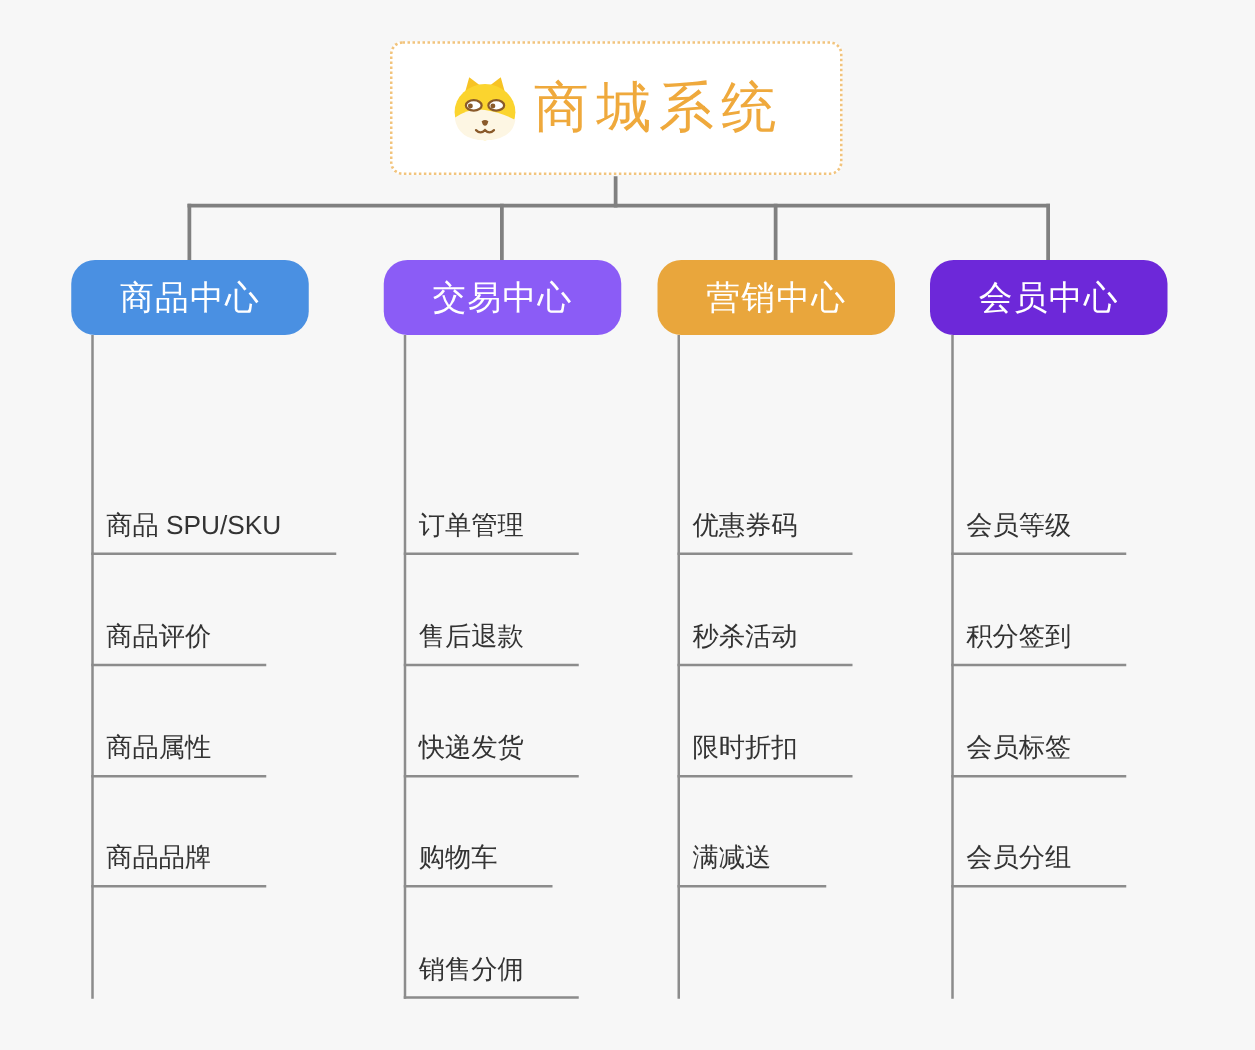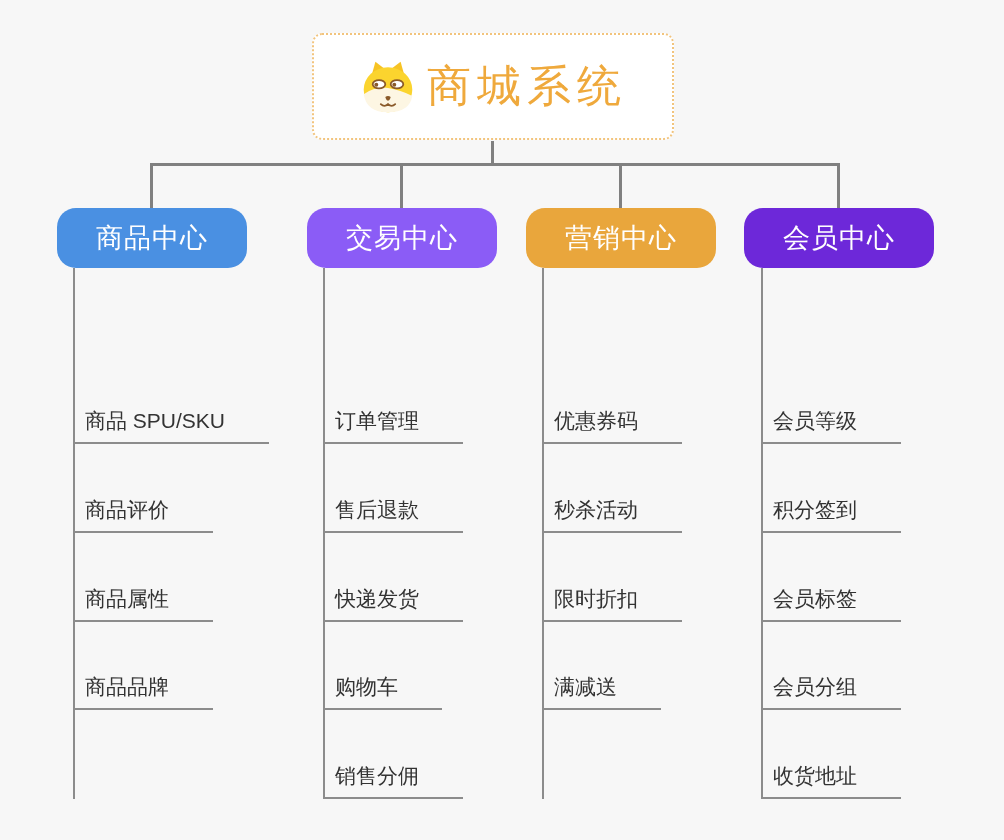--- a/index.html
+++ b/index.html
@@ -143,16 +143,15 @@
     <div class="leaf">限时折扣</div>
     <div class="leaf">满减送</div>
   </div>
 
   <div class="col" id="col-3">
     <div class="trunk"></div>
     <div class="leaf">会员等级</div>
     <div class="leaf">积分签到</div>
     <div class="leaf">会员标签</div>
     <div class="leaf">会员分组</div>
-    <div class="leaf">收货地址</div>
   </div>
 
 </div>
 
 </body></html>

